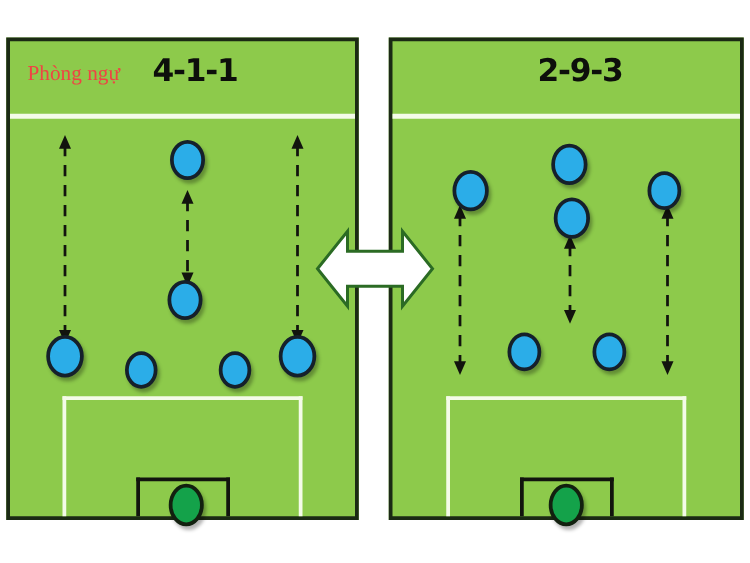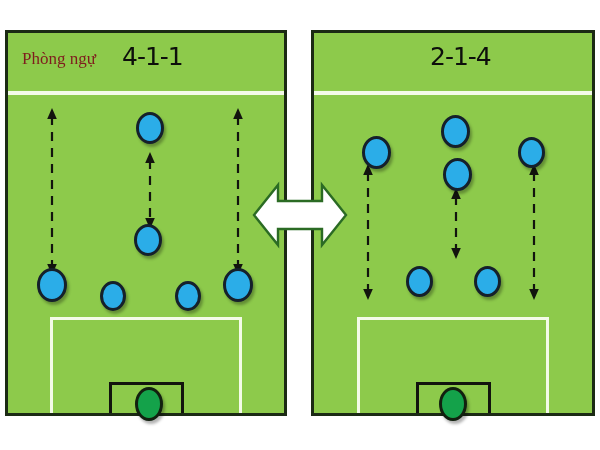--- a/index.html
+++ b/index.html
@@ -37,31 +37,31 @@
     position: absolute;
     left: 0;
     width: 100%;
     height: 4px;
     background: #f4fbe8;
   }
 
   
   .panel-title {
     position: absolute;
-    color: #7f1d1d;
+    color: #ef4444;
     font-family: "Liberation Serif", serif;
     font-size: 17px;
     line-height: 1;
     white-space: nowrap;
   }
   .panel-formation {
     position: absolute;
     color: #0d0f0b;
     font-family: "DejaVu Sans", sans-serif;
-    font-weight: normal;
+    font-weight: bold;
     font-size: 25px;
     letter-spacing: -1px;
     line-height: 1;
     white-space: nowrap;
     text-align: right;
   }
 
   
   .penalty-box {
     position: absolute;
@@ -155,21 +155,21 @@
   <div class="player outfield" style="left:100px; top:281px; width:26px; height:30px;"></div>
   <div class="player outfield" style="left:175px; top:281px; width:26px; height:30px;"></div>
   <div class="player outfield" style="left:223px; top:268px; width:30px; height:34px;"></div>
   <div class="player keeper" style="left:135px; top:387px; width:28px; height:34px;"></div>
 
   <div class="pitch" id="pitch-right">
     <div class="halfway-line" style="top:58px;"></div>
   </div>
 
 
-  <div class="panel-formation" style="left:430px; top:44px;">2-1-4</div>
+  <div class="panel-formation" style="left:430px; top:44px;">2-9-3</div>
 
   <div class="penalty-box" style="left:357px; top:317px; width:192px; height:96px;"></div>
   <div class="goal-box" style="left:416px; top:382px; width:75px; height:31px;"></div>
 
   <div class="move-arrow" style="left:358px; top:164px;">
     <svg width="20" height="136" viewBox="0 0 20 136">
       <line x1="10" y1="8" x2="10" y2="128" stroke="#12140e" stroke-width="2.2" stroke-dasharray="9,7"></line>
       <path d="M10 0 L5.2 11 L14.8 11 Z" fill="#12140e"></path>
       <path d="M10 136 L5.2 125 L14.8 125 Z" fill="#12140e"></path>
     </svg>

